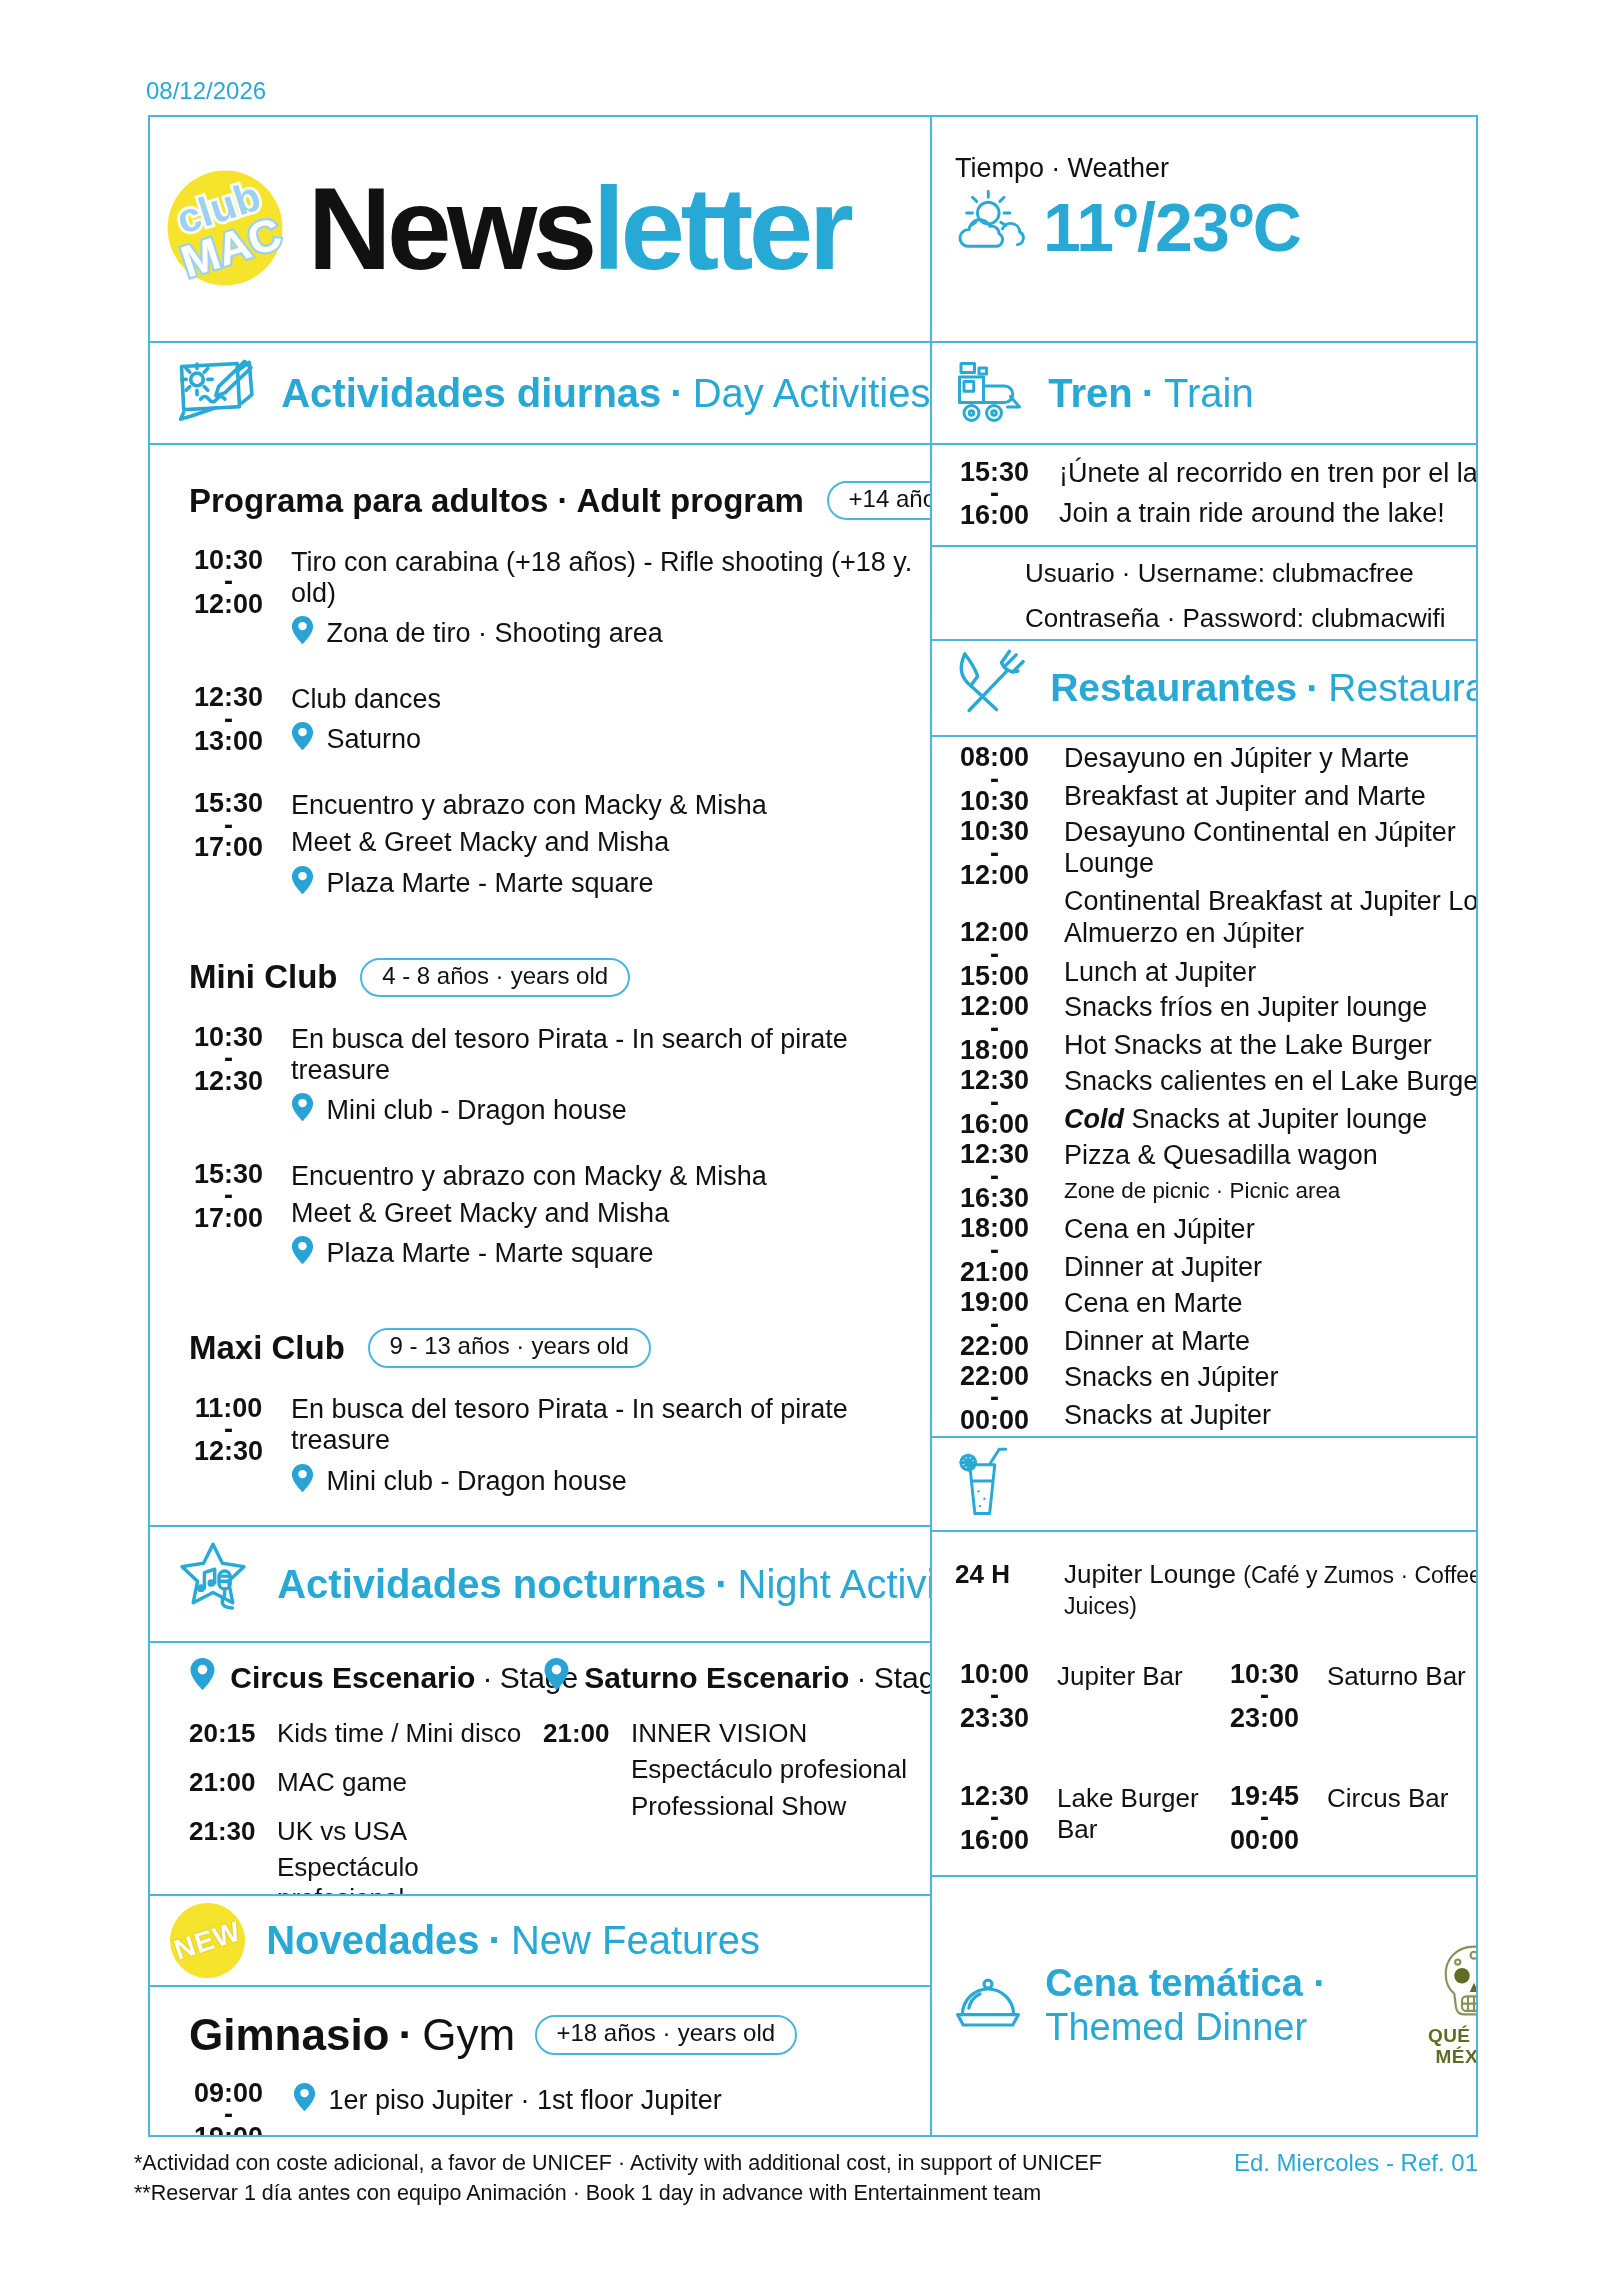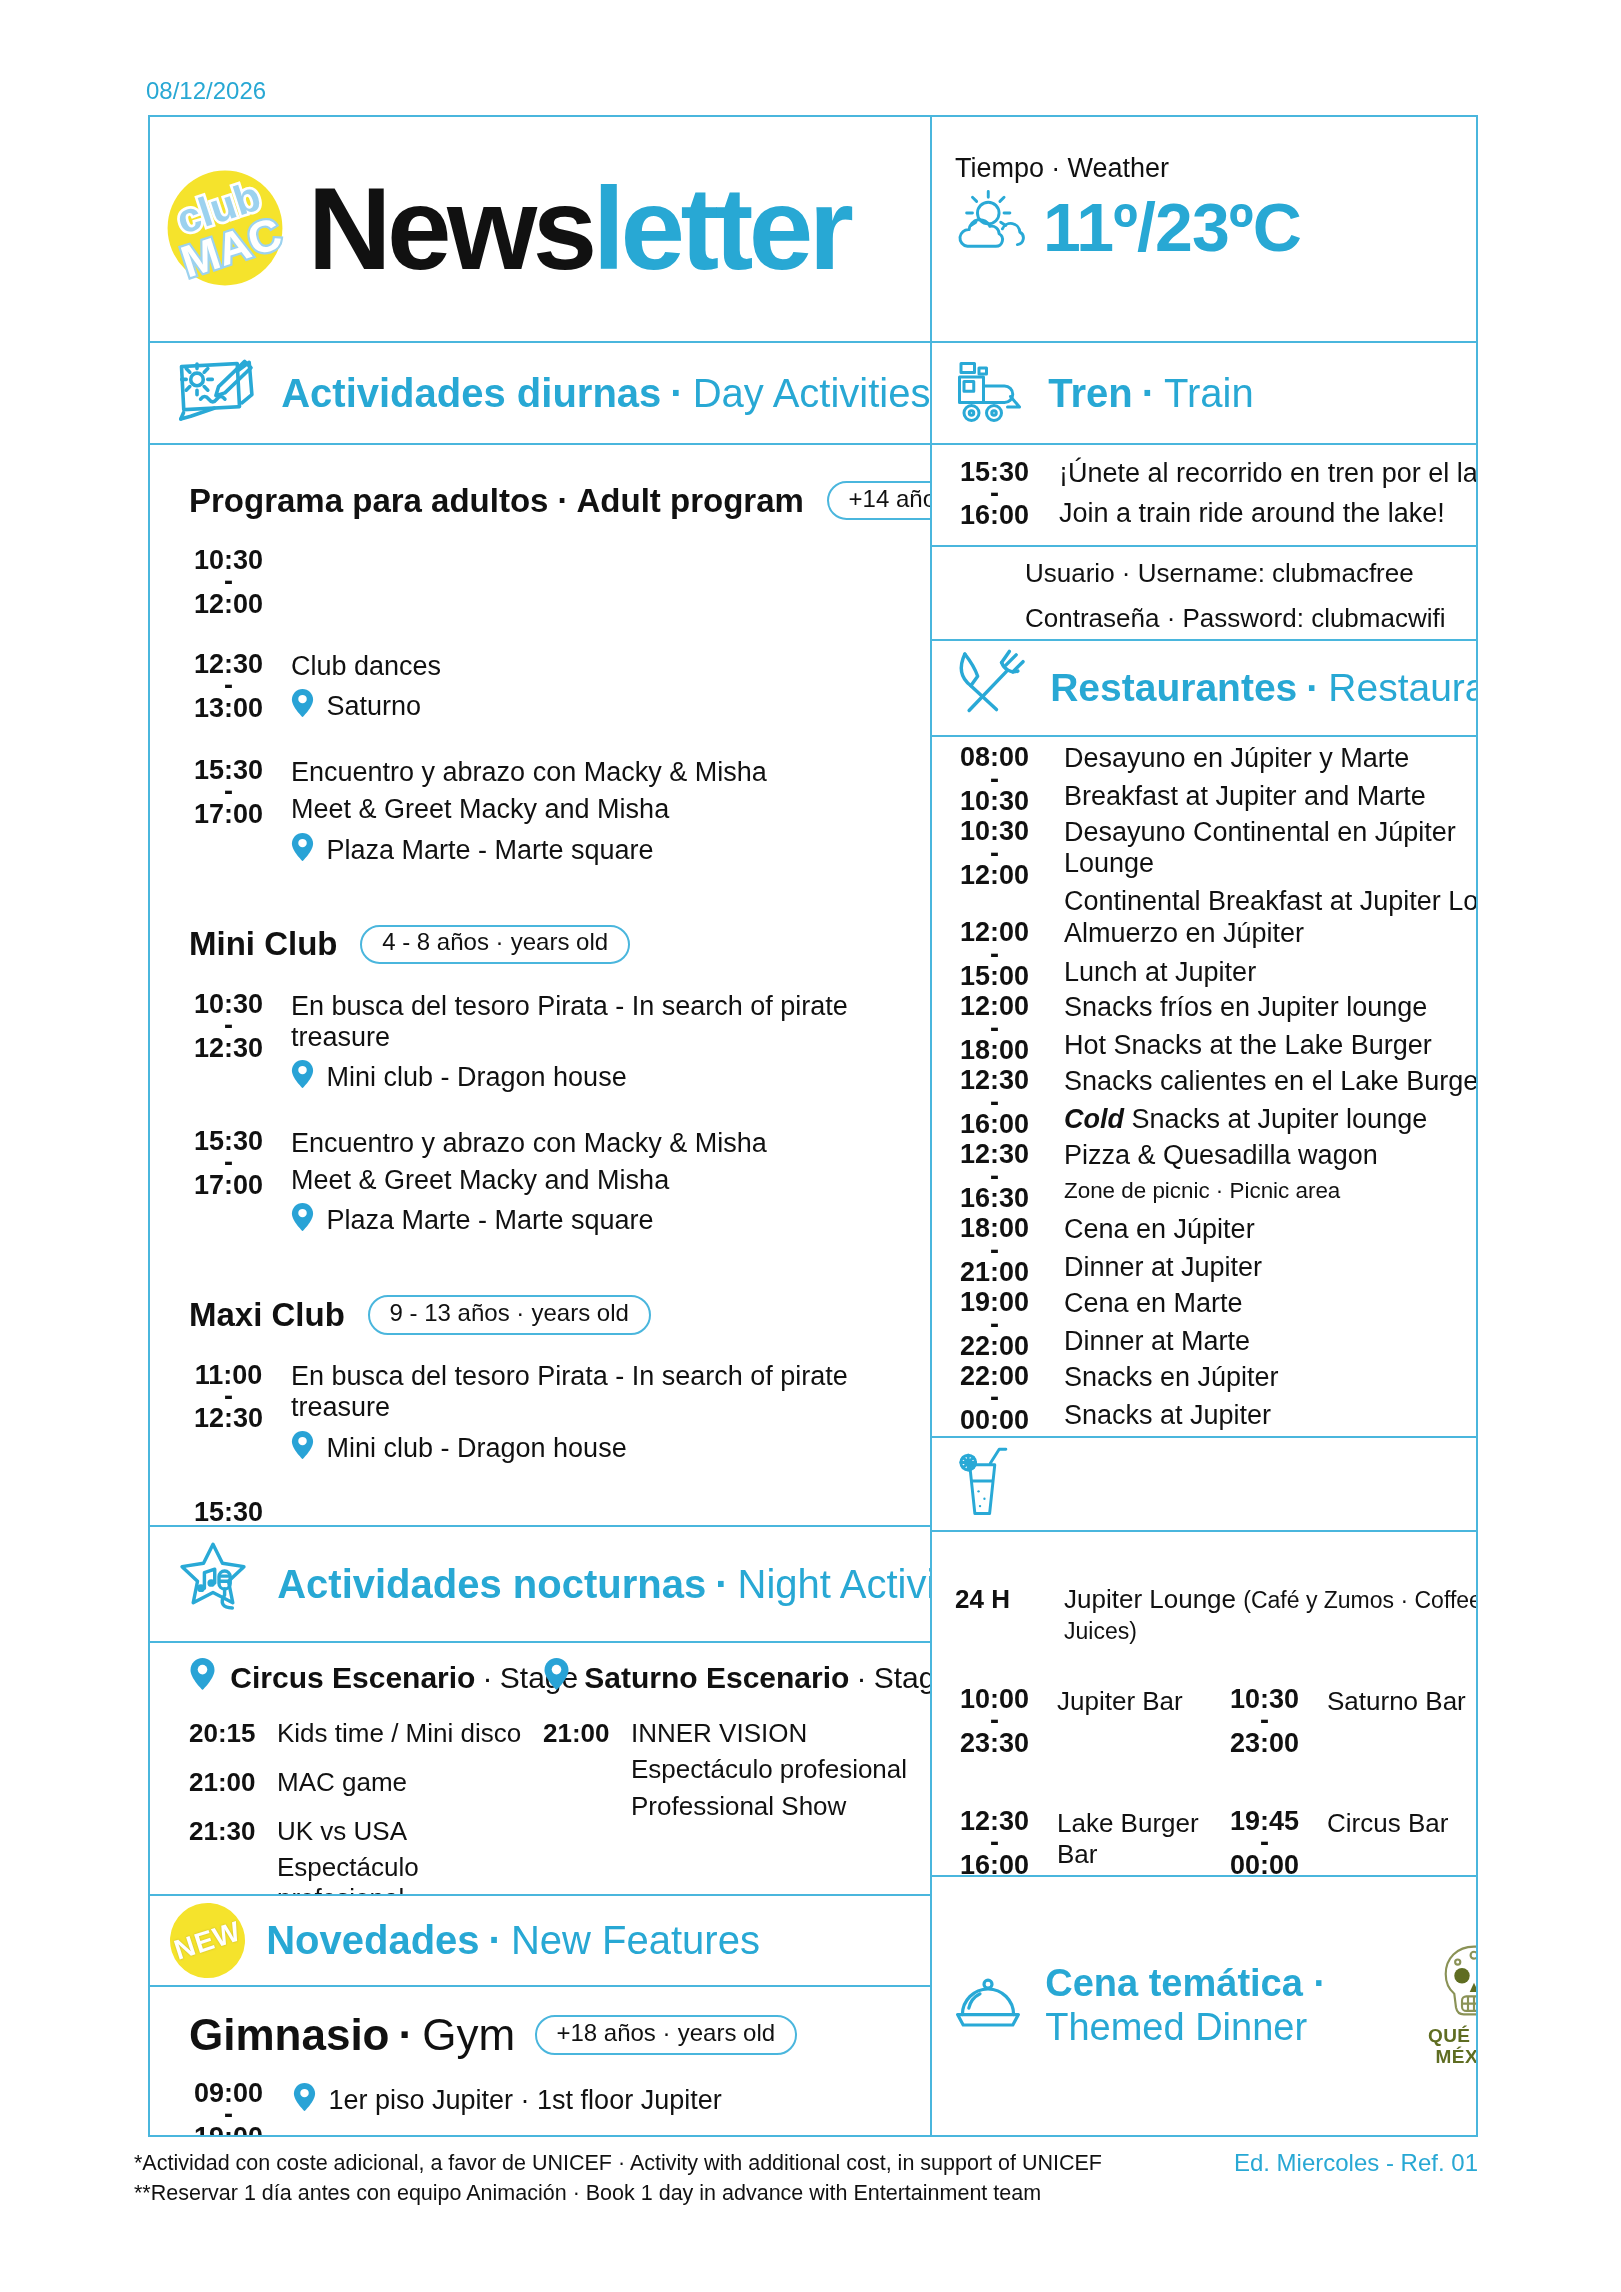--- a/index.html
+++ b/index.html
@@ -104,21 +104,21 @@
   .gym{padding:23px 0 0 39px;}
   .gym-head{display:flex;align-items:center;gap:19.7px;margin-bottom:18px;}
   .gym-head .ti{font-size:44px;font-weight:bold;}
   .gym-head .ti .it{font-weight:normal;}
   .gym-row{display:flex;gap:25px;align-items:flex-start;}
   .gym-row .loc{margin-top:3.6px;}
 
   
   .bars-list{height:345px;padding:27px 0 0 23px;}
   .row24{display:flex;gap:30px;font-size:26px;align-items:baseline;}
-  .row24 .t24{font-weight:bold;min-width:79px;margin-top:25px;}
+  .row24 .t24{font-weight:bold;min-width:79px;}
   .row24 .note{font-size:23px;}
   .bars-grid{display:grid;grid-template-columns:270px 1fr;row-gap:48px;margin-top:38px;}
   .bar{display:flex;gap:23px;font-size:26px;}
   .bar .nm{display:flex;flex-direction:column;gap:7.2px;padding-top:1.8px;}
 
   
   .cena{display:flex;align-items:center;padding-left:19.7px;gap:21.5px;}
   .cena-title{font-size:38px;font-weight:bold;color:var(--accent);line-height:1.15;}
   .cena-title .it{font-weight:normal;}
   .skull{margin-left:auto;margin-right:18px;text-align:center;}
@@ -174,20 +174,30 @@
           <span class="gh-title">Programa para adultos · Adult program</span>
           <span class="badge"><span>+14 años ·</span></span>
         </div>
 
         <div class="item">
           <div class="time">
               <span>10:30</span>
               <span class="dash">-</span>
               <span>12:00</span>
             </div>
+          <div class="ib">
+            <div class="t"><span>Tiro con carabina (+18 años) - </span><span class="it">Rifle shooting (+18 y. old)</span></div>
+            <div class="loc">
+              <span><svg class="pin-svg" width="23" height="30" viewBox="0 0 26 34">
+                    <path d="M13 1C6.4 1 1 6.4 1 13c0 8.6 12 20 12 20s12-11.4 12-20C25 6.4 19.6 1 13 1z" fill="#29a3d6"></path>
+                    <circle cx="13" cy="12.6" r="4.8" fill="#fff"></circle>
+                  </svg></span>
+              <span><span>Zona de tiro · </span><span class="it">Shooting area</span></span>
+            </div>
+          </div>
         </div>
 
         <div class="item">
           <div class="time">
               <span>12:30</span>
               <span class="dash">-</span>
               <span>13:00</span>
             </div>
           <div class="ib">
             <div class="t"><span>Club dances</span></div>

